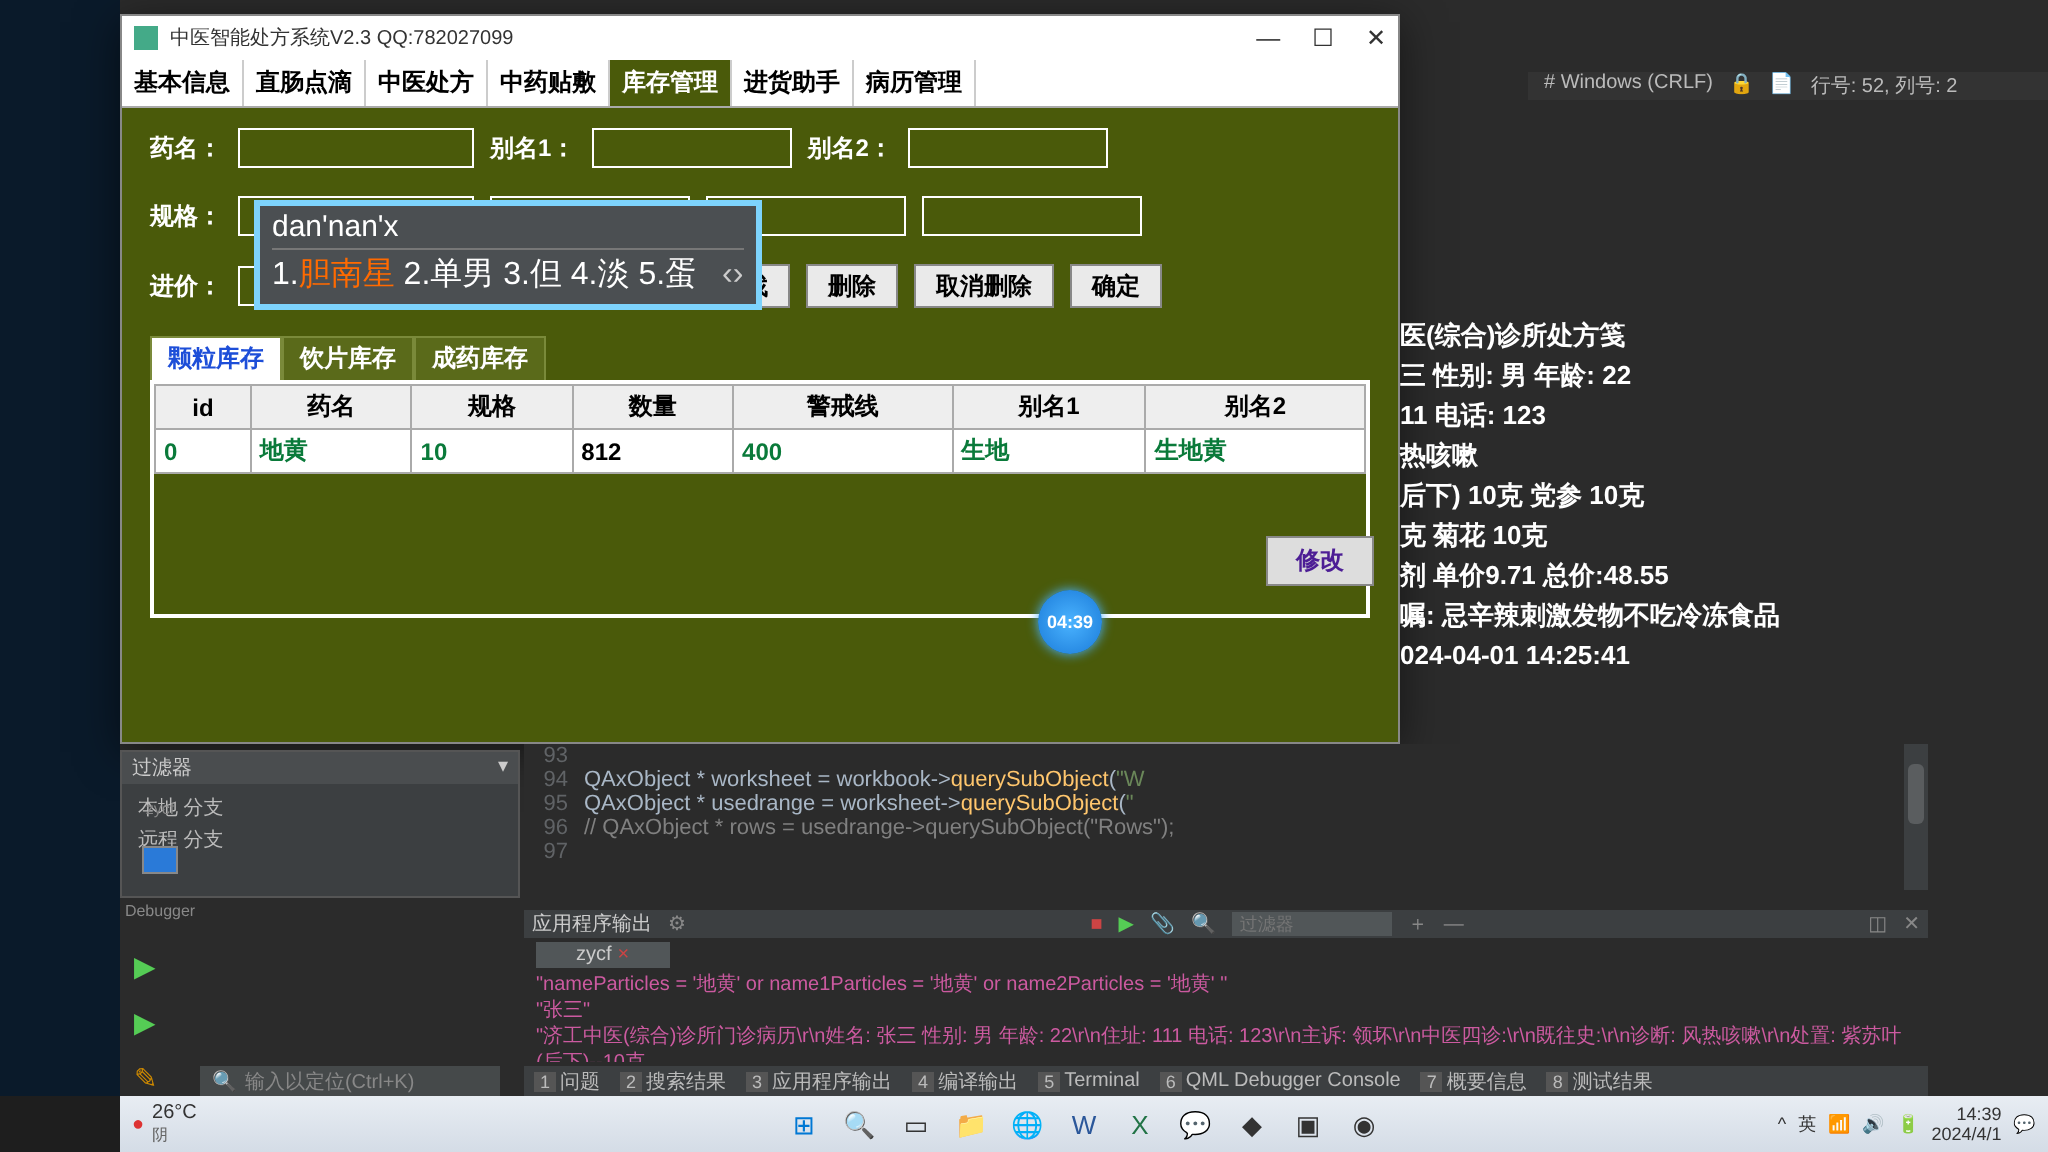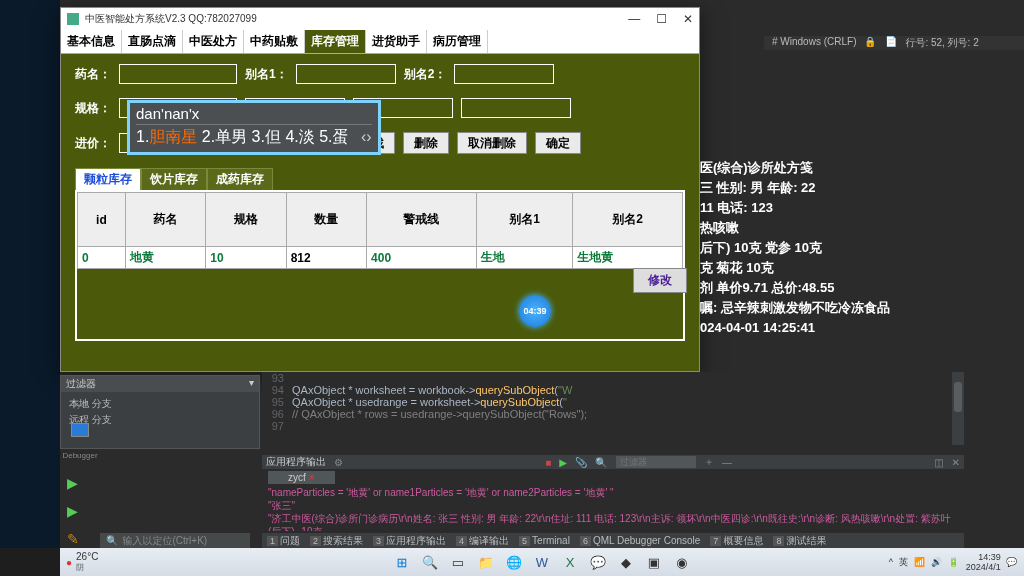--- a/index.html
+++ b/index.html
@@ -28,21 +28,21 @@
 .ime-box .cands { font-size: 16px; white-space: nowrap;}
 .ime-box .cands .c1 { color: #ff6a00; }
 .ime-box .more { display:inline-block; margin-left:8px; color:#ccc; }
 
 .subtabs { display: flex; margin-top: 4px;}
 .subtabs .stab { padding: 2px 8px; font-size: 12px; background: #5a6a1a; color:#fff; font-weight:bold; border:1px solid #7a8a3a; border-bottom:none; cursor:pointer;}
 .subtabs .stab.active { background: #fff; color: #1d4ed8; text-align: right; }
 
 .grid-wrap { border: 2px solid #fff; background: #fff; color: #000; }
 .grid { width: 100%; border-collapse: collapse; font-size: 12px; }
-.grid th { background: #eee; border: 1px solid #aaa; padding: 18px 4px; font-weight: bold;}
+.grid th { background: #eee; border: 1px solid #aaa; padding: 2px 4px; font-weight: bold;}
 .grid td { border: 1px solid #aaa; padding: 2px 4px; color: #0a7a3a; font-weight:bold;}
 
 .modify-btn { position: absolute; right: 12px; bottom: 78px; background:#ddd; color:#4c1d95; border:1px solid #888; padding:3px 14px; font-size:12px; font-weight:bold; cursor:pointer;}
 
 .timestamp-badge { position: absolute; left: 519px; top: 295px; width: 32px; height:32px; background: radial-gradient(circle,#4ab3ff,#1a7ad8); border-radius:50%; color:#fff; font-size:9px; display:flex; align-items:center; justify-content:center; font-weight:bold; box-shadow:0 0 6px #4ab3ff; z-index:60;}
 
 .right-panel { position: absolute; left: 700px; top: 158px; width: 300px; color: #fff; font-size: 13px; font-weight: bold; line-height: 20px;}
 .right-btns { position: absolute; left: 730px; top: 395px; display:flex; gap:14px;}
 .right-btns button { width: 62px; height: 20px; background:#fff; border:1px solid #888; font-size:11px; cursor:pointer;}
 

